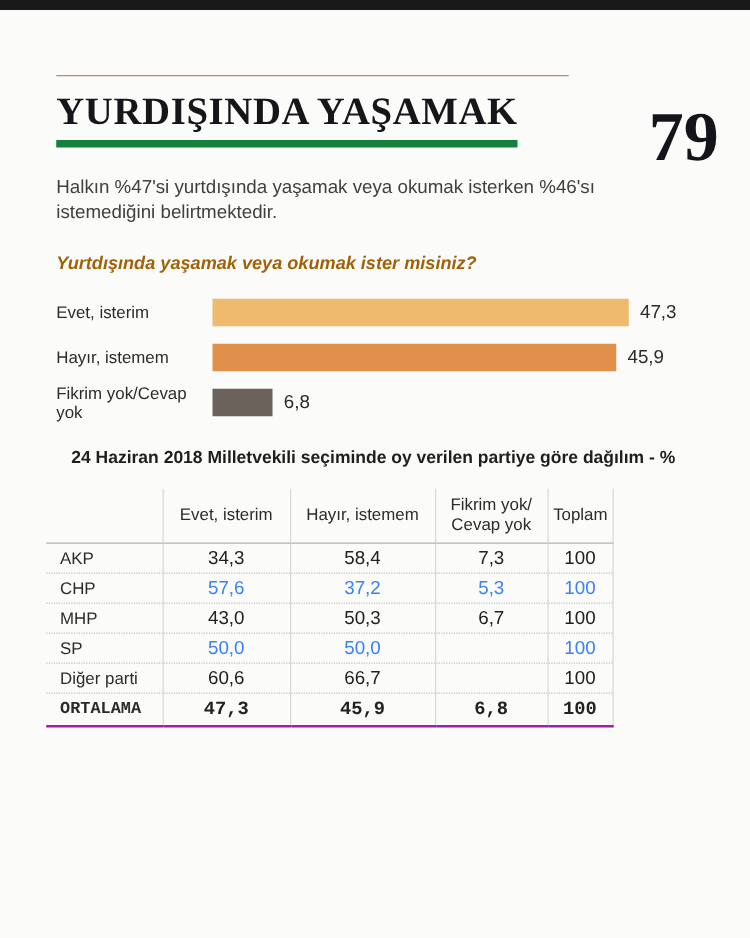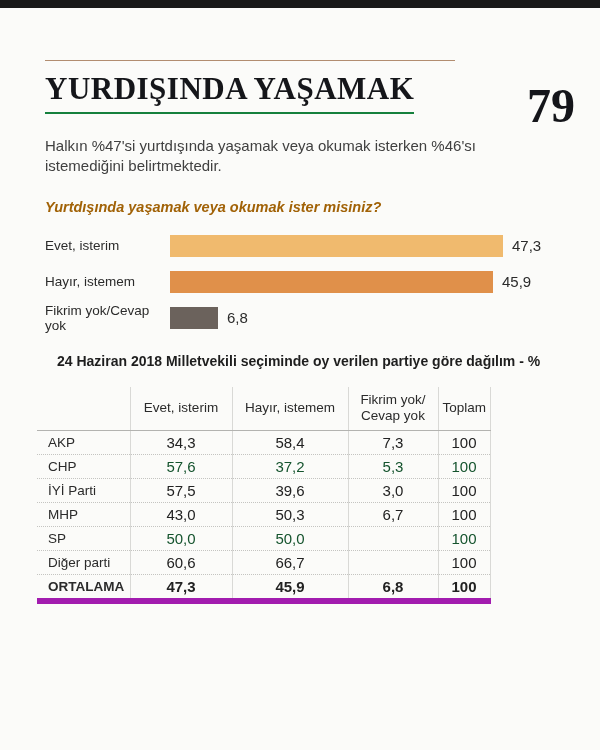--- a/index.html
+++ b/index.html
@@ -10,29 +10,29 @@
     color:#222;
     position:relative;
     overflow:hidden;
   }
   .topbar { height:8px; background:#191919; width:100%; }
   .content { padding:0 45px; position:relative; }
 
   .page-number {
     position:absolute; top:22px; right:25px;
     font-family:"Liberation Serif","DejaVu Serif",serif;
-    font-weight:700; font-size:48px; line-height:1; color:#14151a;
+    font-weight:700; font-size:56px; line-height:1; color:#14151a;
   }
   .rule-tan { margin-top:52px; width:410px; height:0; border-top:1px solid #b28d70; }
   h1.title {
     display:inline-block;
     margin-top:10px;
     font-family:"Liberation Serif","DejaVu Serif",serif;
     font-weight:700; font-size:31px; letter-spacing:.5px; color:#15161a;
-    border-bottom:2px solid #15803d;
+    border-bottom:6px solid #15803d;
     padding-bottom:5px;
   }
   .intro {
     margin-top:22px; font-size:15px; line-height:1.35; color:#404040;
     max-width:520px;
   }
   .question {
     margin-top:22px; font-size:14.5px; font-weight:700; font-style:italic; color:#a16207;
   }
 
@@ -60,22 +60,22 @@
     height:44px; line-height:1.2; padding:2px 4px;
   }
   table.parties td {
     height:24px; text-align:center; vertical-align:middle; padding:1px 4px;
   }
   table.parties td.party { text-align:left; font-size:13.5px; padding-left:11px; color:#2b2b2b; }
   table.parties th + th, table.parties td + td { border-left:1px solid #d9d9d6; }
   table.parties th:last-child, table.parties td:last-child { border-right:1px solid #d9d9d6; }
   table.parties thead th { border-bottom:1px solid #b3b3b0; }
   table.parties tbody tr + tr td { border-top:1px dotted #c4c4c1; }
-  table.parties tbody tr:last-child td { border-bottom:6px solid #a21caf; }
-  table.parties tr.alt td:not(.party) { color:#14532d; }
+  table.parties tbody tr:last-child td { border-bottom:2px solid #a21caf;font-family:Liberation Mono, monospace; }
+  table.parties tr.alt td:not(.party) { color:#3b82f6; }
   table.parties tr.total td { font-weight:700; height:26px; }
   table.parties tr.total td.party { font-weight:700; font-size:13.5px; }
 </style>
 </head>
 <body>
 
 <div class="topbar"></div>
 
 <div class="content">
 
@@ -135,27 +135,20 @@
         <td>100</td>
       </tr>
       <tr class="alt">
         <td class="party">CHP</td>
         <td>57,6</td>
         <td>37,2</td>
         <td>5,3</td>
         <td>100</td>
       </tr>
       <tr>
-        <td class="party">İYİ Parti</td>
-        <td>57,5</td>
-        <td>39,6</td>
-        <td>3,0</td>
-        <td>100</td>
-      </tr>
-      <tr>
         <td class="party">MHP</td>
         <td>43,0</td>
         <td>50,3</td>
         <td>6,7</td>
         <td>100</td>
       </tr>
       <tr class="alt">
         <td class="party">SP</td>
         <td>50,0</td>
         <td>50,0</td>

